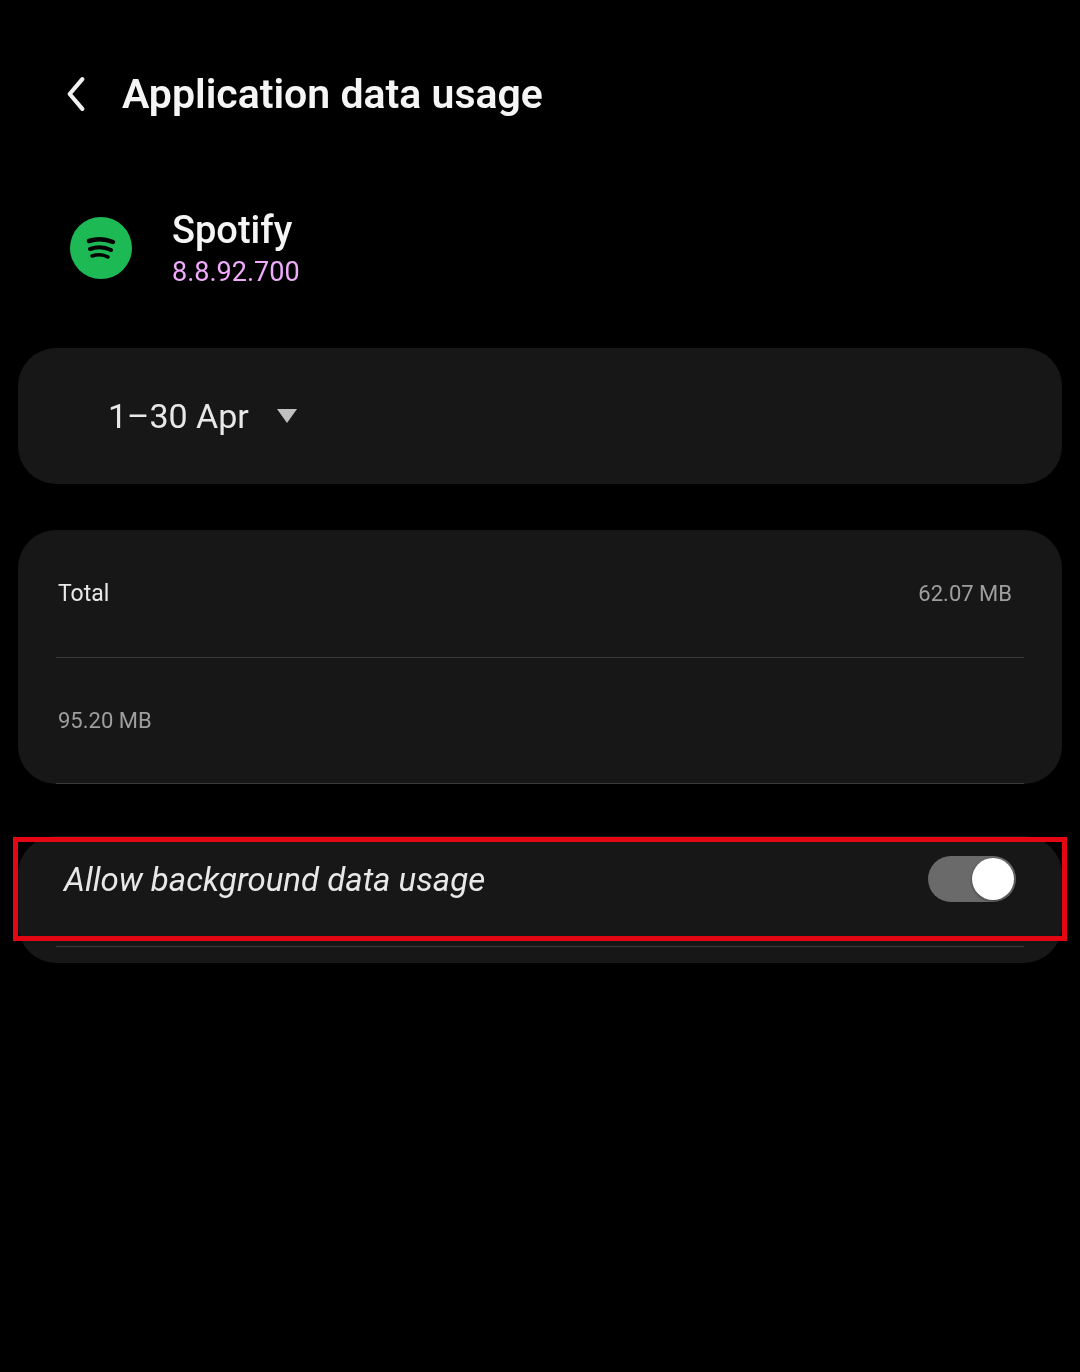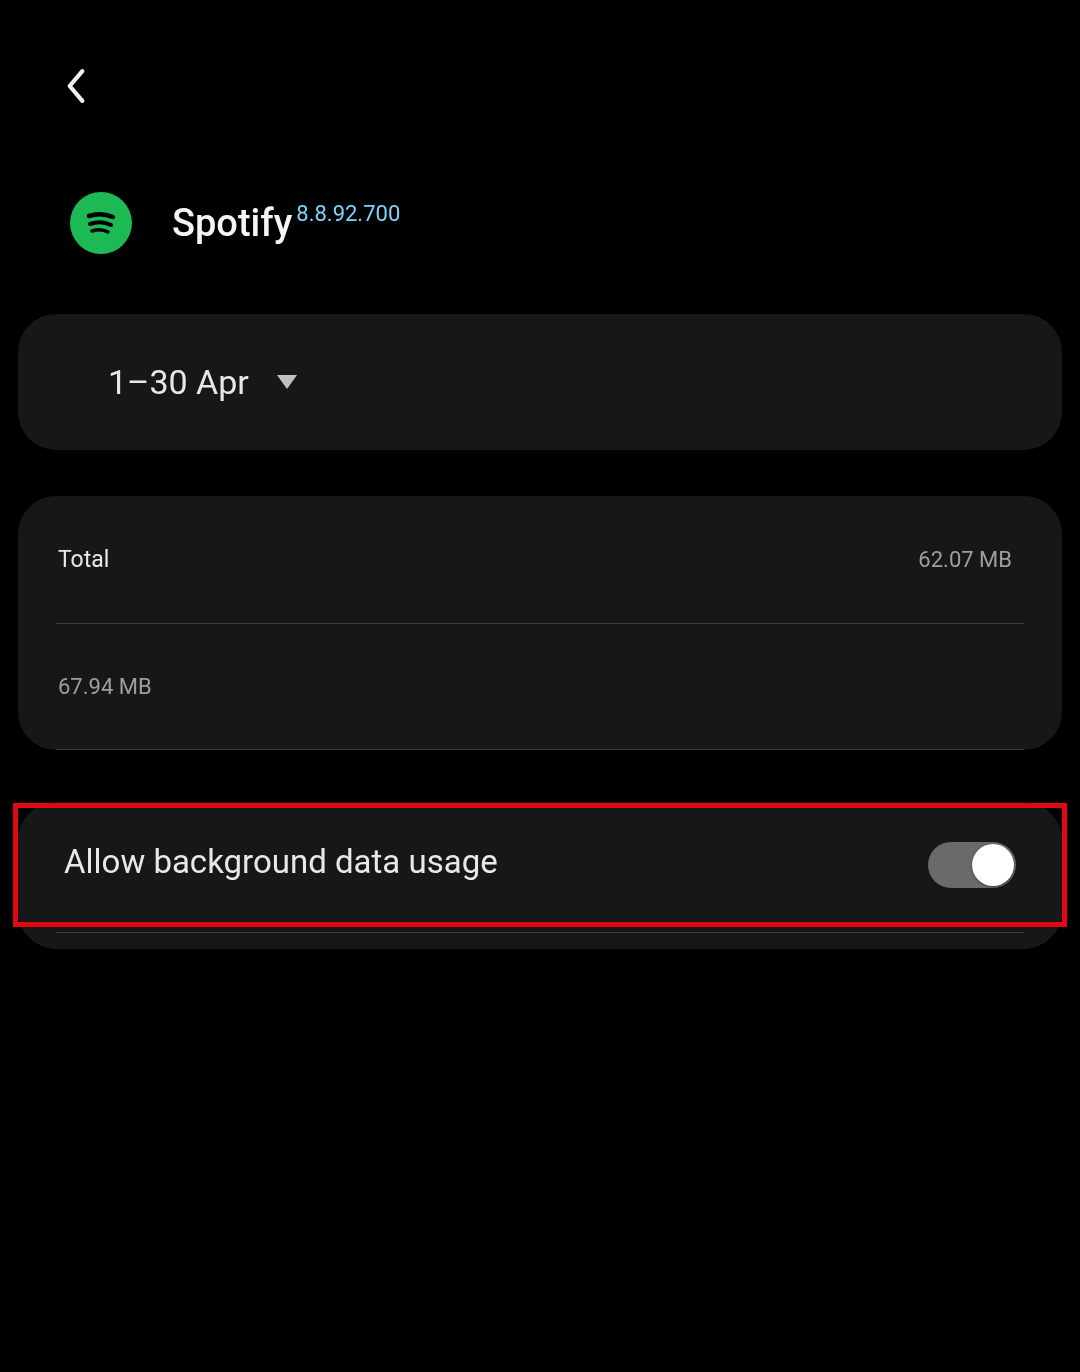--- a/index.html
+++ b/index.html
@@ -52,30 +52,31 @@
       display: flex;
       align-items: center;
       justify-content: center;
     }
     .app-icon svg {
       width: 48px;
       height: 48px;
     }
     .app-details {
       display: flex;
+      flex-direction: column;
       gap: 4px;
     }
     .app-name {
       font-size: 38px;
       font-weight: 500;
       color: #f5f5f5;
     }
     .app-version {
-      font-size: 22px;
-      color: #7dd3fc;
+      font-size: 27px;
+      color: #f0abfc;
     }
     .card {
       background: #171717;
       border-radius: 38px;
       margin: 10px 18px 46px 18px;
     }
     .date-selector {
       display: flex;
       align-items: center;
       padding: 48px 90px 48px 90px;
@@ -108,22 +109,23 @@
       color: #9e9e9e;
     }
     .divider {
       height: 1px;
       background: #3a3a3a;
       margin: 0 38px;
     }
     .toggle-row {
       display: flex;
       justify-content: space-between;
-      align-items: flex-start;
-      padding: 34px 46px 34px 46px;
+      align-items: center;
+      padding: 14px 46px 34px 46px;
+      font-style: italic;
     }
     .toggle-label {
       font-size: 33px;
       color: #e8e8e8;
     }
     .toggle {
       width: 88px;
       height: 46px;
       border-radius: 23px;
       position: relative;
@@ -166,20 +168,21 @@
   </style>
 </head>
 <body>
 
 <div class="header">
   <div class="back-icon">
     <svg viewBox="0 0 24 36" fill="none" stroke="#f0f0f0" stroke-width="4" stroke-linecap="round" stroke-linejoin="round">
       <polyline points="18,4 6,18 18,32"></polyline>
     </svg>
   </div>
+  <div class="page-title">Application data usage</div>
 </div>
 
 <div class="app-info">
   <div class="app-icon">
     <svg viewBox="0 0 48 48">
       <circle cx="24" cy="24" r="24" fill="#1DB954"></circle>
       <path d="M12 17 Q24 13 36 18" stroke="#000" stroke-width="4.5" stroke-linecap="round" fill="none"></path>
       <path d="M13 25 Q24 21 34 26" stroke="#000" stroke-width="4" stroke-linecap="round" fill="none"></path>
       <path d="M15 32 Q24 29 31 33" stroke="#000" stroke-width="3.5" stroke-linecap="round" fill="none"></path>
     </svg>
@@ -197,21 +200,21 @@
   </div>
 </div>
 
 <div class="card" style="margin-bottom: 52px;">
   <div class="stat-row">
     <div class="stat-label">Total</div>
     <div class="stat-value">62.07 MB</div>
   </div>
   <div class="divider"></div>
   <div class="stat-row">
-    <div class="stat-value">67.94 MB</div>
+    <div class="stat-value">95.20 MB</div>
   </div>
   <div class="divider"></div>
 </div>
 
 <div class="settings-card">
     <div class="toggle-row highlight">
       <div class="toggle-label">Allow background data usage</div>
       <div class="toggle on">
         <div class="thumb"></div>
       </div>

